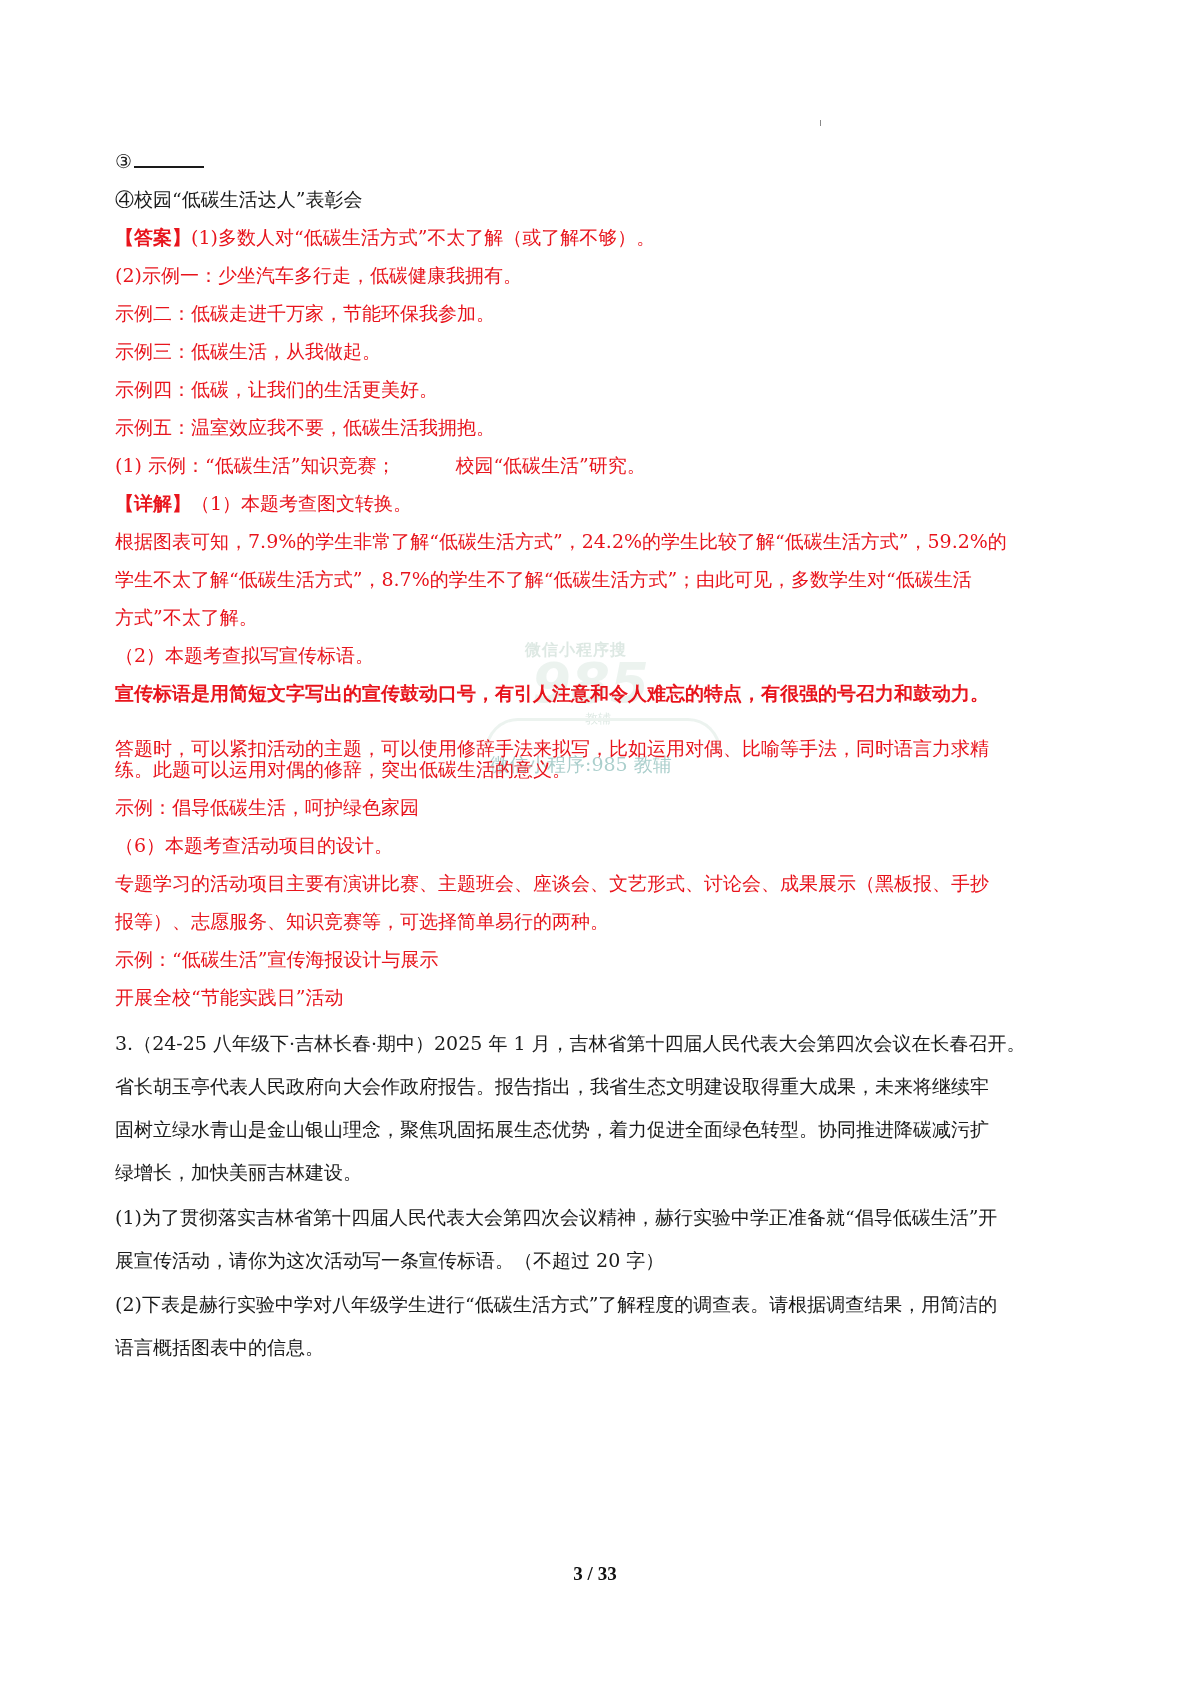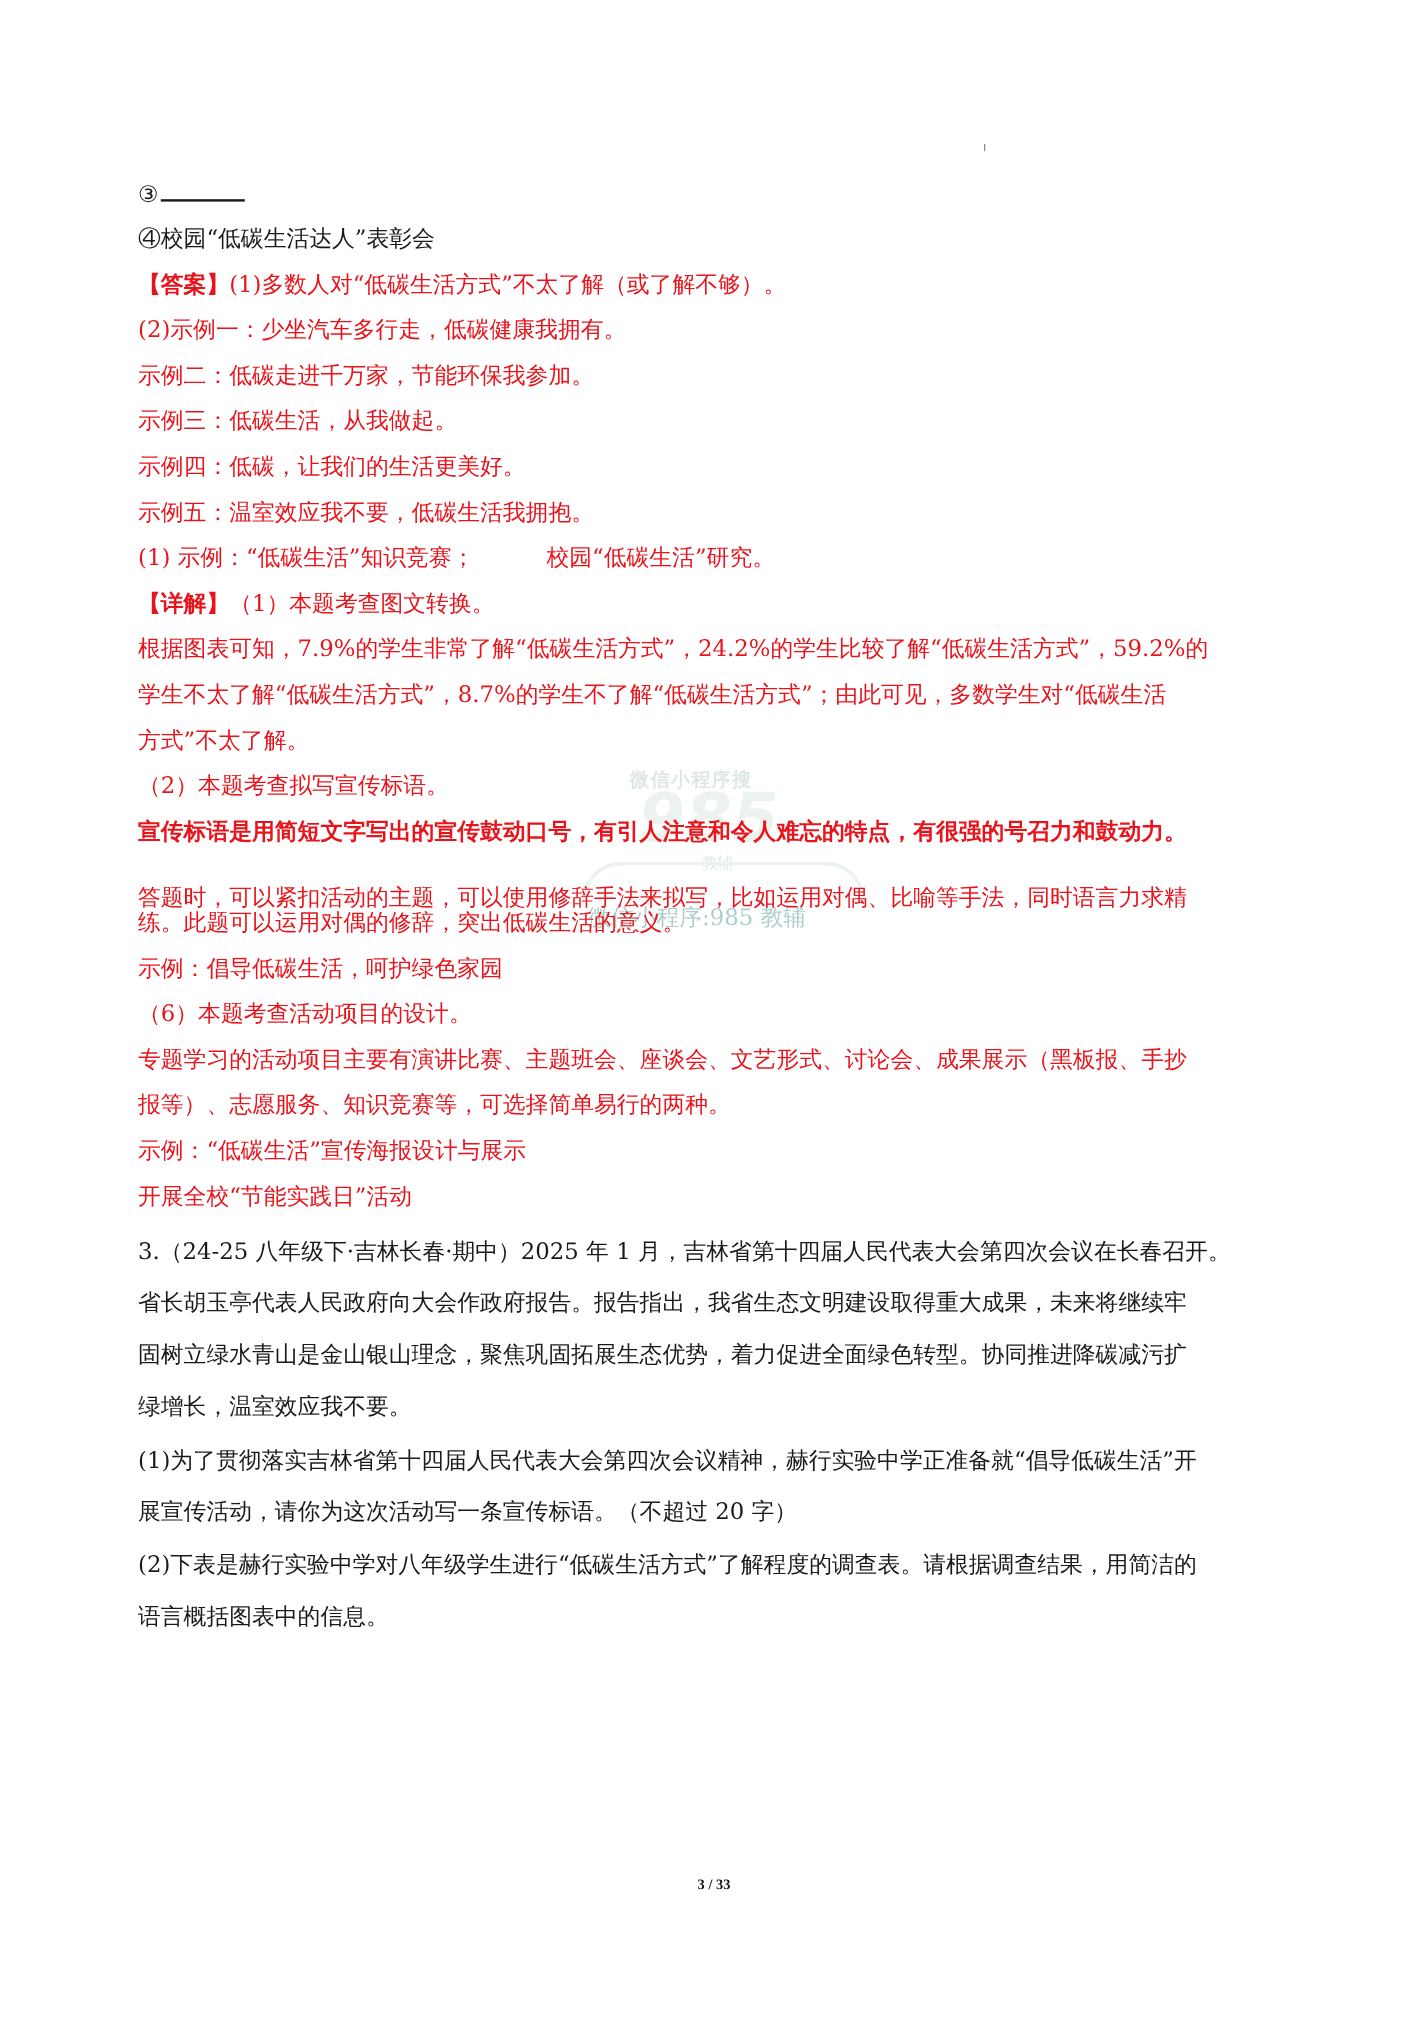--- a/index.html
+++ b/index.html
@@ -5,21 +5,21 @@
   html, body { margin: 0; padding: 0; background: #ffffff; }
   body { width: 1190px; height: 1683px; position: relative; overflow: hidden;
          font-family: "DejaVu Serif", "Liberation Serif", serif; }
   .line { position: absolute; left: 115px; font-size: 19px; line-height: 24px; white-space: nowrap; }
   .black { color: #1a1a1a; }
   .red { color: #e8141c; }
   .bold { font-weight: bold; }
   .blank { display: inline-block; width: 70px; border-bottom: 2px solid #1a1a1a; height: 18px; vertical-align: baseline; margin-left: 2px; }
   .tick { position: absolute; left: 820px; top: 120px; width: 1px; height: 6px; background: #888; }
   .footer { position: absolute; top: 1563px; left: 0; width: 1190px; text-align: center;
-            font-family: "Liberation Serif", serif; font-weight: bold; font-size: 12px; color: #111; }
+            font-family: "Liberation Serif", serif; font-weight: bold; font-size: 19px; color: #111; }
   .watermark { position: absolute; left: 470px; top: 640px; width: 260px; height: 130px; opacity: 0.35; pointer-events: none; }
   .wm-top { position: absolute; left: 55px; top: 0; font-size: 16px; color: #9fbfb0; letter-spacing: 1px; font-weight: bold; }
   .wm-num { position: absolute; left: 62px; top: 10px; font-size: 56px; font-family: "DejaVu Sans", sans-serif; font-style: italic; font-weight: bold; color: #c9ddd3; }
   .wm-sub { position: absolute; left: 115px; top: 70px; font-size: 13px; color: #9fbfb0; }
   .wm-bottom { position: absolute; left: 20px; top: 112px; font-size: 19px; color: #0f766e; }
   .wm-arc { position: absolute; left: 15px; top: 78px; width: 230px; height: 30px; border: 3px solid #c9ddd3; border-bottom: none; border-radius: 120px 120px 0 0; }
 </style>
 </head>
 <body>
 
@@ -65,19 +65,19 @@
 
 <div class="line red" style="top:833px;">（6）本题考查活动项目的设计。</div>
 <div class="line red" style="top:871px;">专题学习的活动项目主要有演讲比赛、主题班会、座谈会、文艺形式、讨论会、成果展示（黑板报、手抄</div>
 <div class="line red" style="top:909px;">报等）、志愿服务、知识竞赛等，可选择简单易行的两种。</div>
 <div class="line red" style="top:947px;">示例：“低碳生活”宣传海报设计与展示</div>
 <div class="line red" style="top:985px;">开展全校“节能实践日”活动</div>
 
 <div class="line black" style="top:1031px;">3.（24-25 八年级下·吉林长春·期中）2025 年 1 月，吉林省第十四届人民代表大会第四次会议在长春召开。</div>
 <div class="line black" style="top:1074px;">省长胡玉亭代表人民政府向大会作政府报告。报告指出，我省生态文明建设取得重大成果，未来将继续牢</div>
 <div class="line black" style="top:1117px;">固树立绿水青山是金山银山理念，聚焦巩固拓展生态优势，着力促进全面绿色转型。协同推进降碳减污扩</div>
-<div class="line black" style="top:1160px;">绿增长，温室效应我不要。</div>
+<div class="line black" style="top:1160px;">绿增长，加快美丽吉林建设。</div>
 <div class="line black" style="top:1205px;">(1)为了贯彻落实吉林省第十四届人民代表大会第四次会议精神，赫行实验中学正准备就“倡导低碳生活”开</div>
 <div class="line black" style="top:1248px;">展宣传活动，请你为这次活动写一条宣传标语。（不超过 20 字）</div>
 <div class="line black" style="top:1292px;">(2)下表是赫行实验中学对八年级学生进行“低碳生活方式”了解程度的调查表。请根据调查结果，用简洁的</div>
 <div class="line black" style="top:1335px;">语言概括图表中的信息。</div>
 
 <div class="footer">3 / 33</div>
 
 </body></html>

